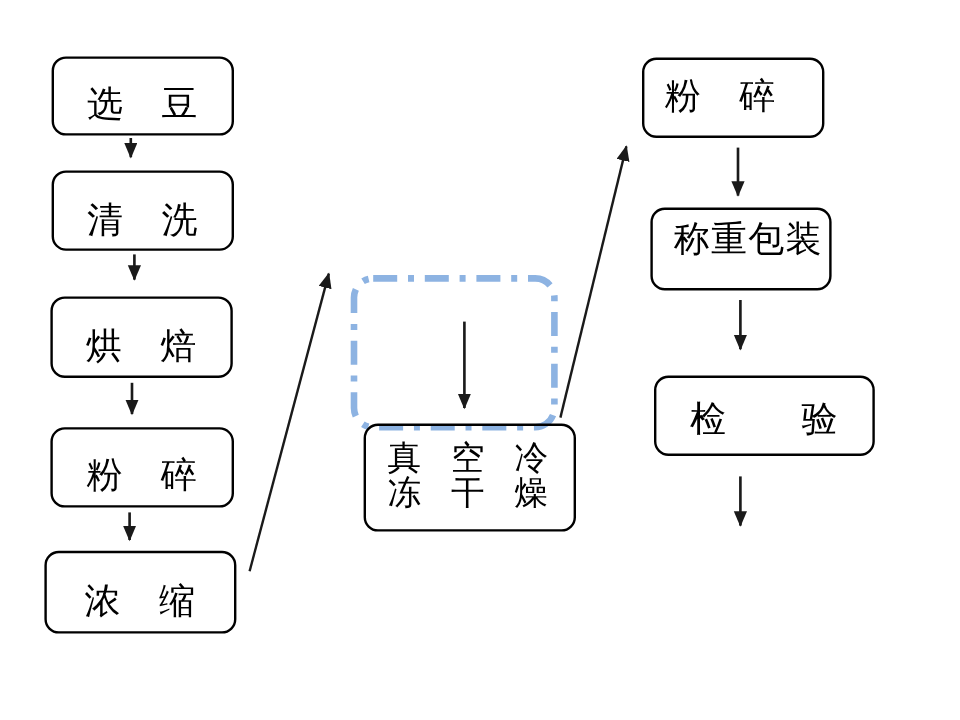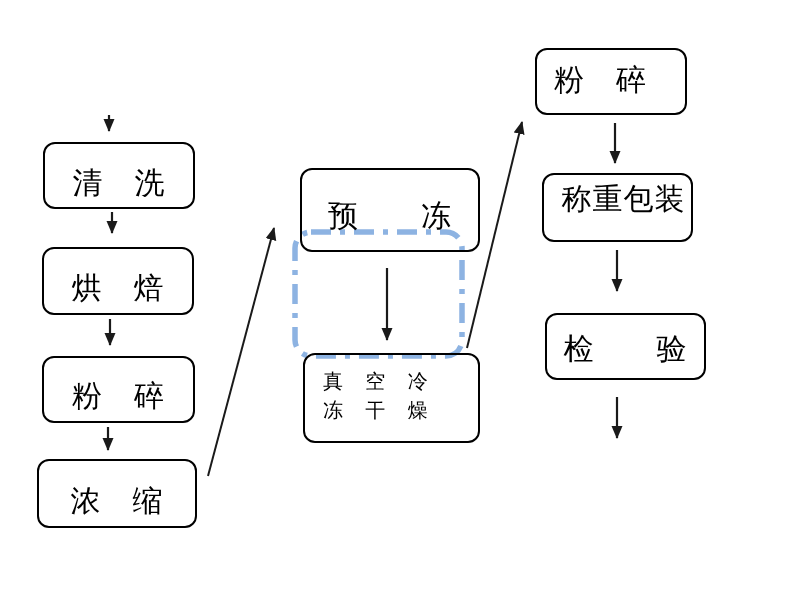--- a/index.html
+++ b/index.html
@@ -42,65 +42,65 @@
   
   #box-select  { left: 43px;  top: 47px;  width: 152px; height: 66px; padding-top: 14px; }
   #box-wash    { left: 43px;  top: 142px; width: 152px; height: 67px; padding-top: 16px; }
   #box-bake    { left: 42px;  top: 247px; width: 152px; height: 68px; padding-top: 14px; }
   #box-crush1  { left: 42px;  top: 356px; width: 153px; height: 67px; padding-top: 14px; }
   #box-conc    { left: 37px;  top: 459px; width: 160px; height: 69px; padding-top: 16px; }
   
   #box-prefreeze { left: 300px; top: 168px; width: 180px; height: 84px; padding-top: 12px; }
   #box-vacuum  {
     left: 303px; top: 353px; width: 177px; height: 90px;
-    font-size: 20px; letter-spacing: 8px; line-height: 29px;
+    font-size: 28px; letter-spacing: 8px; line-height: 29px;
     justify-content: flex-start; padding: 12px 0 0 18px;
     align-items: flex-start;
   }
   
   #box-crush2  {
     left: 535px; top: 48px; width: 152px; height: 67px;
     justify-content: flex-start; align-items: flex-start;
     padding: 10px 0 0 17px;
   }
   #box-weigh   {
     left: 542px; top: 173px; width: 151px; height: 69px;
     justify-content: center; padding: 0 0 16px 12px;
   }
-  #box-inspect { left: 545px; top: 313px; width: 161px; height: 67px; padding-top: 6px; }
+  #box-inspect { left: 545px; top: 313px; width: 184px; height: 67px; padding-top: 6px; }
   #box-store   { left: 544px; top: 463px; width: 152px; height: 65px; padding-top: 6px; }
   
   #arrow-layer { position: absolute; left: 0; top: 0; z-index: 3; pointer-events: none; }
 </style>
 </head>
 <body>
 
 <div id="canvas">
 
   <svg id="accent-layer" width="800" height="600" viewBox="0 0 800 600">
     <rect x="295" y="232" width="167" height="124" rx="16" ry="16" fill="none" stroke="#8DB3E2" stroke-width="5.5" stroke-dasharray="20 9 5 9"></rect>
   </svg>
 
 
+  <div class="flow-box" id="box-select">
+    <span class="lbl">选　豆</span>
+  </div>
   <div class="flow-box" id="box-wash">
     <span class="lbl">清　洗</span>
   </div>
   <div class="flow-box" id="box-bake">
     <span class="lbl">烘　焙</span>
   </div>
   <div class="flow-box" id="box-crush1">
     <span class="lbl">粉　碎</span>
   </div>
   <div class="flow-box" id="box-conc">
     <span class="lbl">浓　缩</span>
   </div>
 
-  <div class="flow-box" id="box-prefreeze">
-    <span class="lbl">预　　冻</span>
-  </div>
   <div class="flow-box" id="box-vacuum">
     <span class="lbl">真 空 冷
 冻 干 燥</span>
   </div>
 
   <div class="flow-box" id="box-crush2">
     <span class="lbl">粉　碎</span>
   </div>
   <div class="flow-box" id="box-weigh">
     <span class="lbl">称重包装</span>

